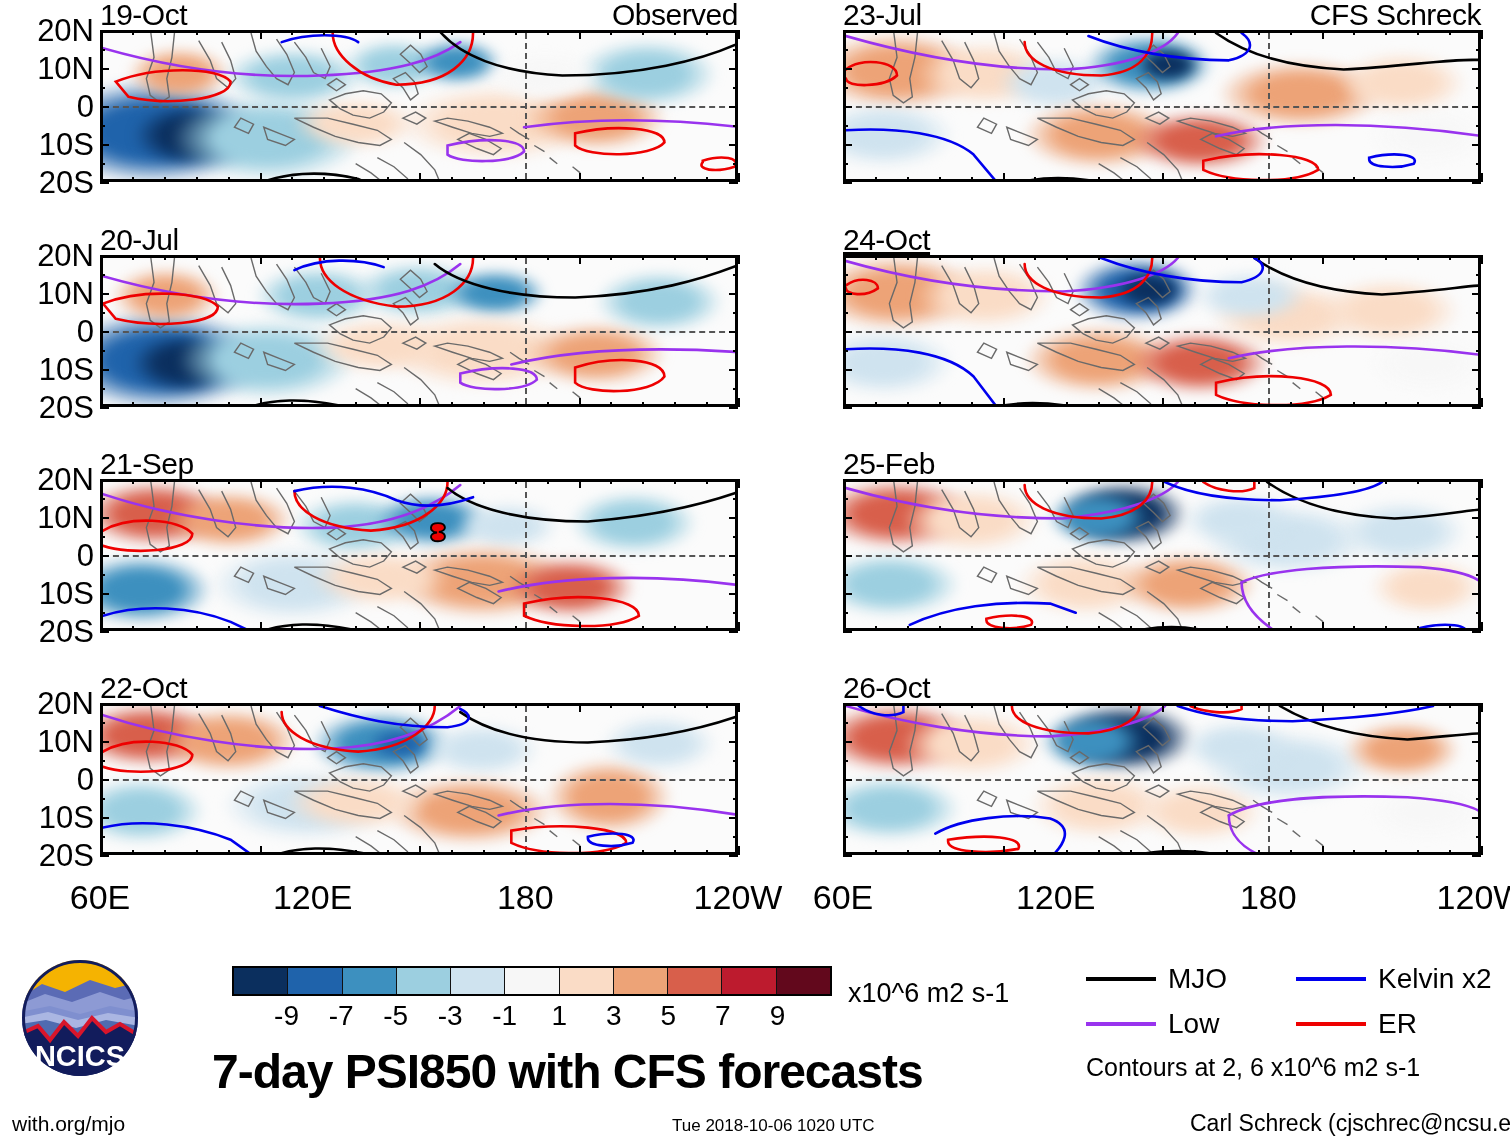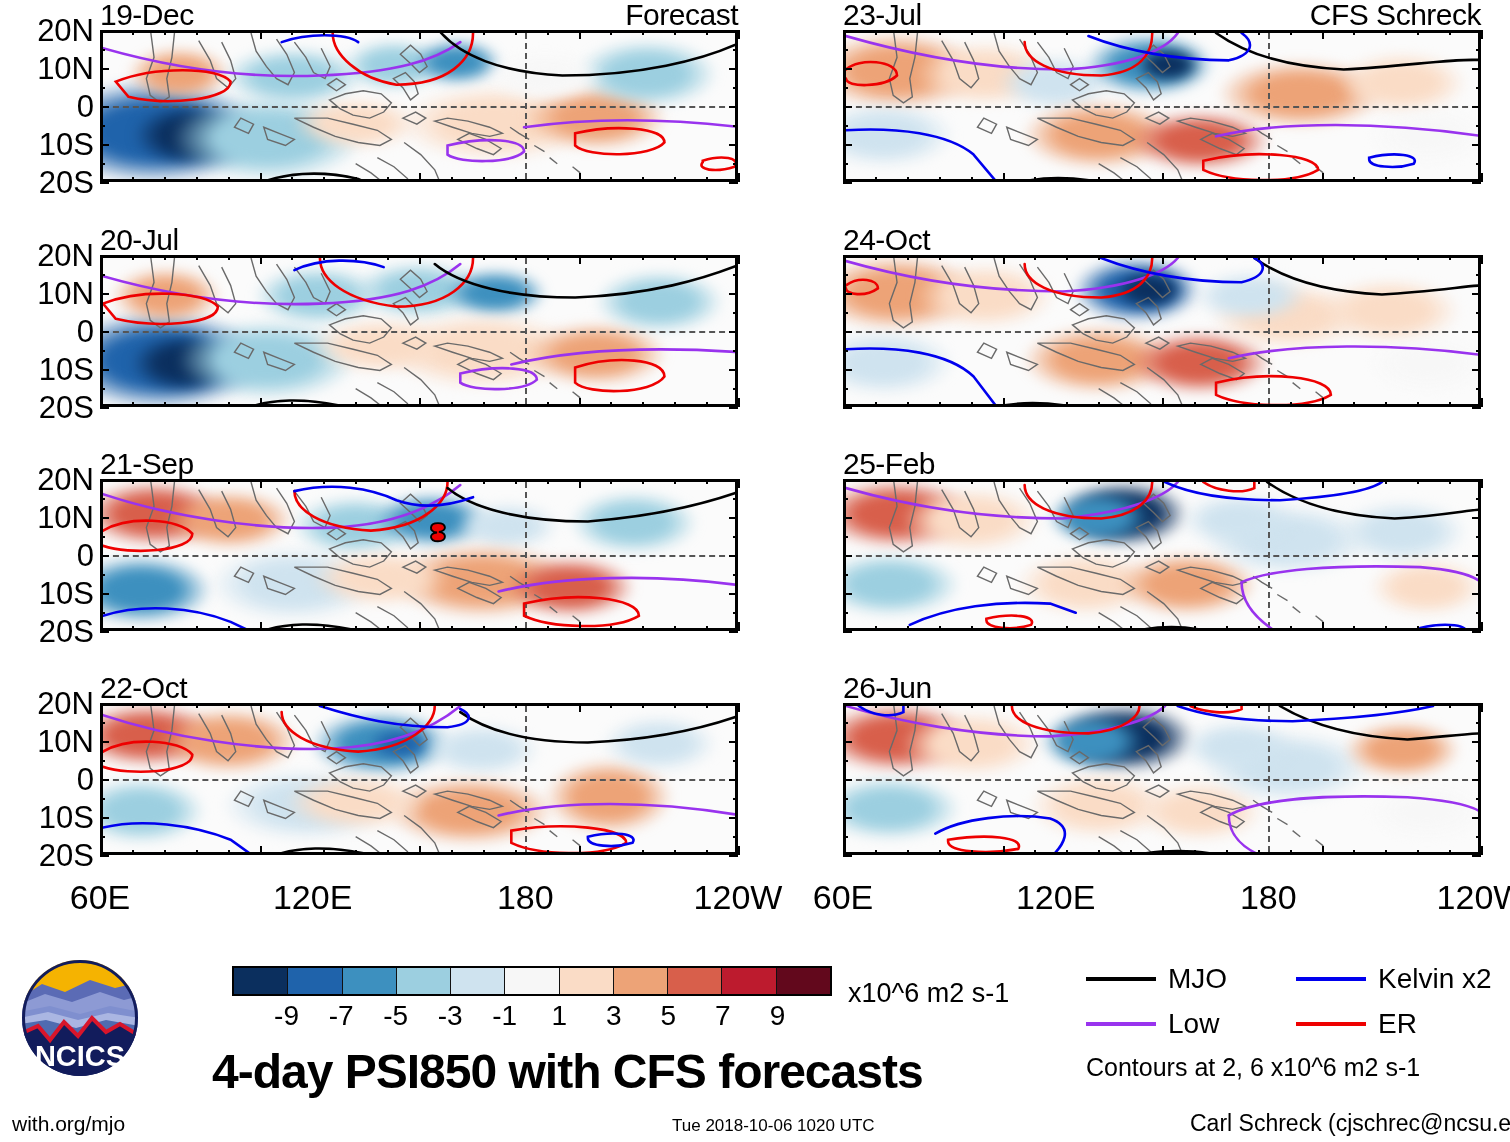--- a/index.html
+++ b/index.html
@@ -48,22 +48,22 @@
   #foot-author{font-size:23px;}
 
   
   #logo{position:absolute;width:120px;height:120px;}
 </style>
 </head>
 <body>
 
 <div id="panels">
     <div class="panel-wrap" style="left:100px;top:30px;width:638px;height:152px;">
-      <div class="panel-title left" style="top:-30px;">19-Dec</div>
-      <div class="panel-title right" style="top:-30px;">Forecast</div>
+      <div class="panel-title left" style="top:-30px;">19-Oct</div>
+      <div class="panel-title right" style="top:-30px;">Observed</div>
       <div class="map-frame" style="left:0;top:0;width:638px;height:152px;">
         <div style="position:absolute;inset:0;">
           <div style="position:absolute;left:8%;top:68%;width:34%;height:70%;transform:translate(-50%,-50%);background:radial-gradient(ellipse at center, #1f63ab 0%, #1f63ab 38%, transparent 72%);filter:blur(6px);"></div>
           <div style="position:absolute;left:14%;top:70%;width:18%;height:42%;transform:translate(-50%,-50%);background:radial-gradient(ellipse at center, #0b2f5e 0%, #0b2f5e 38%, transparent 72%);filter:blur(6px);"></div>
           <div style="position:absolute;left:26%;top:72%;width:30%;height:58%;transform:translate(-50%,-50%);background:radial-gradient(ellipse at center, #9ccfe0 0%, #9ccfe0 38%, transparent 72%);filter:blur(6px);"></div>
           <div style="position:absolute;left:30%;top:30%;width:22%;height:40%;transform:translate(-50%,-50%);background:radial-gradient(ellipse at center, #9ccfe0 0%, #9ccfe0 38%, transparent 72%);filter:blur(6px);"></div>
           <div style="position:absolute;left:12%;top:28%;width:16%;height:36%;transform:translate(-50%,-50%);background:radial-gradient(ellipse at center, #eda377 0%, #eda377 38%, transparent 72%);filter:blur(6px);"></div>
           <div style="position:absolute;left:46%;top:22%;width:16%;height:34%;transform:translate(-50%,-50%);background:radial-gradient(ellipse at center, #9ccfe0 0%, #9ccfe0 38%, transparent 72%);filter:blur(6px);"></div>
           <div style="position:absolute;left:56%;top:20%;width:14%;height:30%;transform:translate(-50%,-50%);background:radial-gradient(ellipse at center, #3d90bf 0%, #3d90bf 38%, transparent 72%);filter:blur(6px);"></div>
           <div style="position:absolute;left:62%;top:62%;width:30%;height:52%;transform:translate(-50%,-50%);background:radial-gradient(ellipse at center, #fadcc6 0%, #fadcc6 38%, transparent 72%);filter:blur(6px);"></div>
@@ -632,21 +632,21 @@
       <div class="tickmark" style="top:95px;left:0;height:2px;width:5px;"></div>
       <div class="tickmark" style="top:95px;left:633px;height:2px;width:5px;"></div>
       <div class="tickmark" style="top:114px;left:0;height:2px;width:9px;"></div>
       <div class="tickmark" style="top:114px;left:629px;height:2px;width:9px;"></div>
       <div class="tickmark" style="top:133px;left:0;height:2px;width:5px;"></div>
       <div class="tickmark" style="top:133px;left:633px;height:2px;width:5px;"></div>
       <div class="tickmark" style="top:152px;left:0;height:2px;width:9px;"></div>
       <div class="tickmark" style="top:152px;left:629px;height:2px;width:9px;"></div>
     </div>
     <div class="panel-wrap" style="left:843px;top:255px;width:638px;height:152px;">
-      <div class="panel-title left" style="top:-30px;">24-Oct</div>
+      <div class="panel-title left" style="top:-30px;text-decoration:underline;">24-Oct</div>
       <div class="map-frame" style="left:0;top:0;width:638px;height:152px;">
         <div style="position:absolute;inset:0;">
           <div style="position:absolute;left:8%;top:24%;width:26%;height:50%;transform:translate(-50%,-50%);background:radial-gradient(ellipse at center, #eda377 0%, #eda377 38%, transparent 72%);filter:blur(6px);"></div>
           <div style="position:absolute;left:6%;top:72%;width:22%;height:44%;transform:translate(-50%,-50%);background:radial-gradient(ellipse at center, #cfe3ef 0%, #cfe3ef 38%, transparent 72%);filter:blur(6px);"></div>
           <div style="position:absolute;left:22%;top:26%;width:22%;height:44%;transform:translate(-50%,-50%);background:radial-gradient(ellipse at center, #fadcc6 0%, #fadcc6 38%, transparent 72%);filter:blur(6px);"></div>
           <div style="position:absolute;left:46%;top:22%;width:20%;height:44%;transform:translate(-50%,-50%);background:radial-gradient(ellipse at center, #1f63ab 0%, #1f63ab 38%, transparent 72%);filter:blur(6px);"></div>
           <div style="position:absolute;left:48%;top:22%;width:11%;height:26%;transform:translate(-50%,-50%);background:radial-gradient(ellipse at center, #0b2f5e 0%, #0b2f5e 38%, transparent 72%);filter:blur(6px);"></div>
           <div style="position:absolute;left:40%;top:70%;width:24%;height:46%;transform:translate(-50%,-50%);background:radial-gradient(ellipse at center, #eda377 0%, #eda377 38%, transparent 72%);filter:blur(6px);"></div>
           <div style="position:absolute;left:56%;top:72%;width:22%;height:42%;transform:translate(-50%,-50%);background:radial-gradient(ellipse at center, #d85f4b 0%, #d85f4b 38%, transparent 72%);filter:blur(6px);"></div>
           <div style="position:absolute;left:70%;top:40%;width:24%;height:44%;transform:translate(-50%,-50%);background:radial-gradient(ellipse at center, #fadcc6 0%, #fadcc6 38%, transparent 72%);filter:blur(6px);"></div>
@@ -856,21 +856,21 @@
       <div class="tickmark" style="top:95px;left:0;height:2px;width:5px;"></div>
       <div class="tickmark" style="top:95px;left:633px;height:2px;width:5px;"></div>
       <div class="tickmark" style="top:114px;left:0;height:2px;width:9px;"></div>
       <div class="tickmark" style="top:114px;left:629px;height:2px;width:9px;"></div>
       <div class="tickmark" style="top:133px;left:0;height:2px;width:5px;"></div>
       <div class="tickmark" style="top:133px;left:633px;height:2px;width:5px;"></div>
       <div class="tickmark" style="top:152px;left:0;height:2px;width:9px;"></div>
       <div class="tickmark" style="top:152px;left:629px;height:2px;width:9px;"></div>
     </div>
     <div class="panel-wrap" style="left:843px;top:703px;width:638px;height:152px;">
-      <div class="panel-title left" style="top:-30px;">26-Jun</div>
+      <div class="panel-title left" style="top:-30px;">26-Oct</div>
       <div class="map-frame" style="left:0;top:0;width:638px;height:152px;">
         <div style="position:absolute;inset:0;">
           <div style="position:absolute;left:8%;top:22%;width:24%;height:46%;transform:translate(-50%,-50%);background:radial-gradient(ellipse at center, #d85f4b 0%, #d85f4b 38%, transparent 72%);filter:blur(6px);"></div>
           <div style="position:absolute;left:7%;top:70%;width:22%;height:42%;transform:translate(-50%,-50%);background:radial-gradient(ellipse at center, #9ccfe0 0%, #9ccfe0 38%, transparent 72%);filter:blur(6px);"></div>
           <div style="position:absolute;left:20%;top:26%;width:22%;height:44%;transform:translate(-50%,-50%);background:radial-gradient(ellipse at center, #fadcc6 0%, #fadcc6 38%, transparent 72%);filter:blur(6px);"></div>
           <div style="position:absolute;left:44%;top:22%;width:22%;height:46%;transform:translate(-50%,-50%);background:radial-gradient(ellipse at center, #0b2f5e 0%, #0b2f5e 38%, transparent 72%);filter:blur(6px);"></div>
           <div style="position:absolute;left:39%;top:24%;width:16%;height:38%;transform:translate(-50%,-50%);background:radial-gradient(ellipse at center, #3d90bf 0%, #3d90bf 38%, transparent 72%);filter:blur(6px);"></div>
           <div style="position:absolute;left:40%;top:68%;width:22%;height:44%;transform:translate(-50%,-50%);background:radial-gradient(ellipse at center, #fadcc6 0%, #fadcc6 38%, transparent 72%);filter:blur(6px);"></div>
           <div style="position:absolute;left:56%;top:72%;width:20%;height:40%;transform:translate(-50%,-50%);background:radial-gradient(ellipse at center, #fadcc6 0%, #fadcc6 38%, transparent 72%);filter:blur(6px);"></div>
           <div style="position:absolute;left:70%;top:42%;width:26%;height:48%;transform:translate(-50%,-50%);background:radial-gradient(ellipse at center, #cfe3ef 0%, #cfe3ef 38%, transparent 72%);filter:blur(6px);"></div>
@@ -1033,21 +1033,21 @@
     <span style="left:218.1818181818182px;">-3</span>
     <span style="left:272.7272727272727px;">-1</span>
     <span style="left:327.27272727272725px;">1</span>
     <span style="left:381.8181818181818px;">3</span>
     <span style="left:436.3636363636364px;">5</span>
     <span style="left:490.90909090909093px;">7</span>
     <span style="left:545.4545454545454px;">9</span>
   </div>
 <div id="cbunit" style="left: 848px; top: 980px;">x10^6 m2 s-1</div>
 
-<div id="maintitle" style="left: 212px; top: 1048px;">4-day PSI850 with CFS forecasts</div>
+<div id="maintitle" style="left: 212px; top: 1048px;">7-day PSI850 with CFS forecasts</div>
 
 <div id="legend" style="left: 1086px; top: 965px; width: 420px; height: 90px;">
     <div class="lg-item" style="left:0px;top:0px;">
       <span class="lg-line" style="background:#000000;"></span>
       <span>MJO</span>
     </div>
     <div class="lg-item" style="left:210px;top:0px;">
       <span class="lg-line" style="background:#0000ee;"></span>
       <span>Kelvin x2</span>
     </div>

